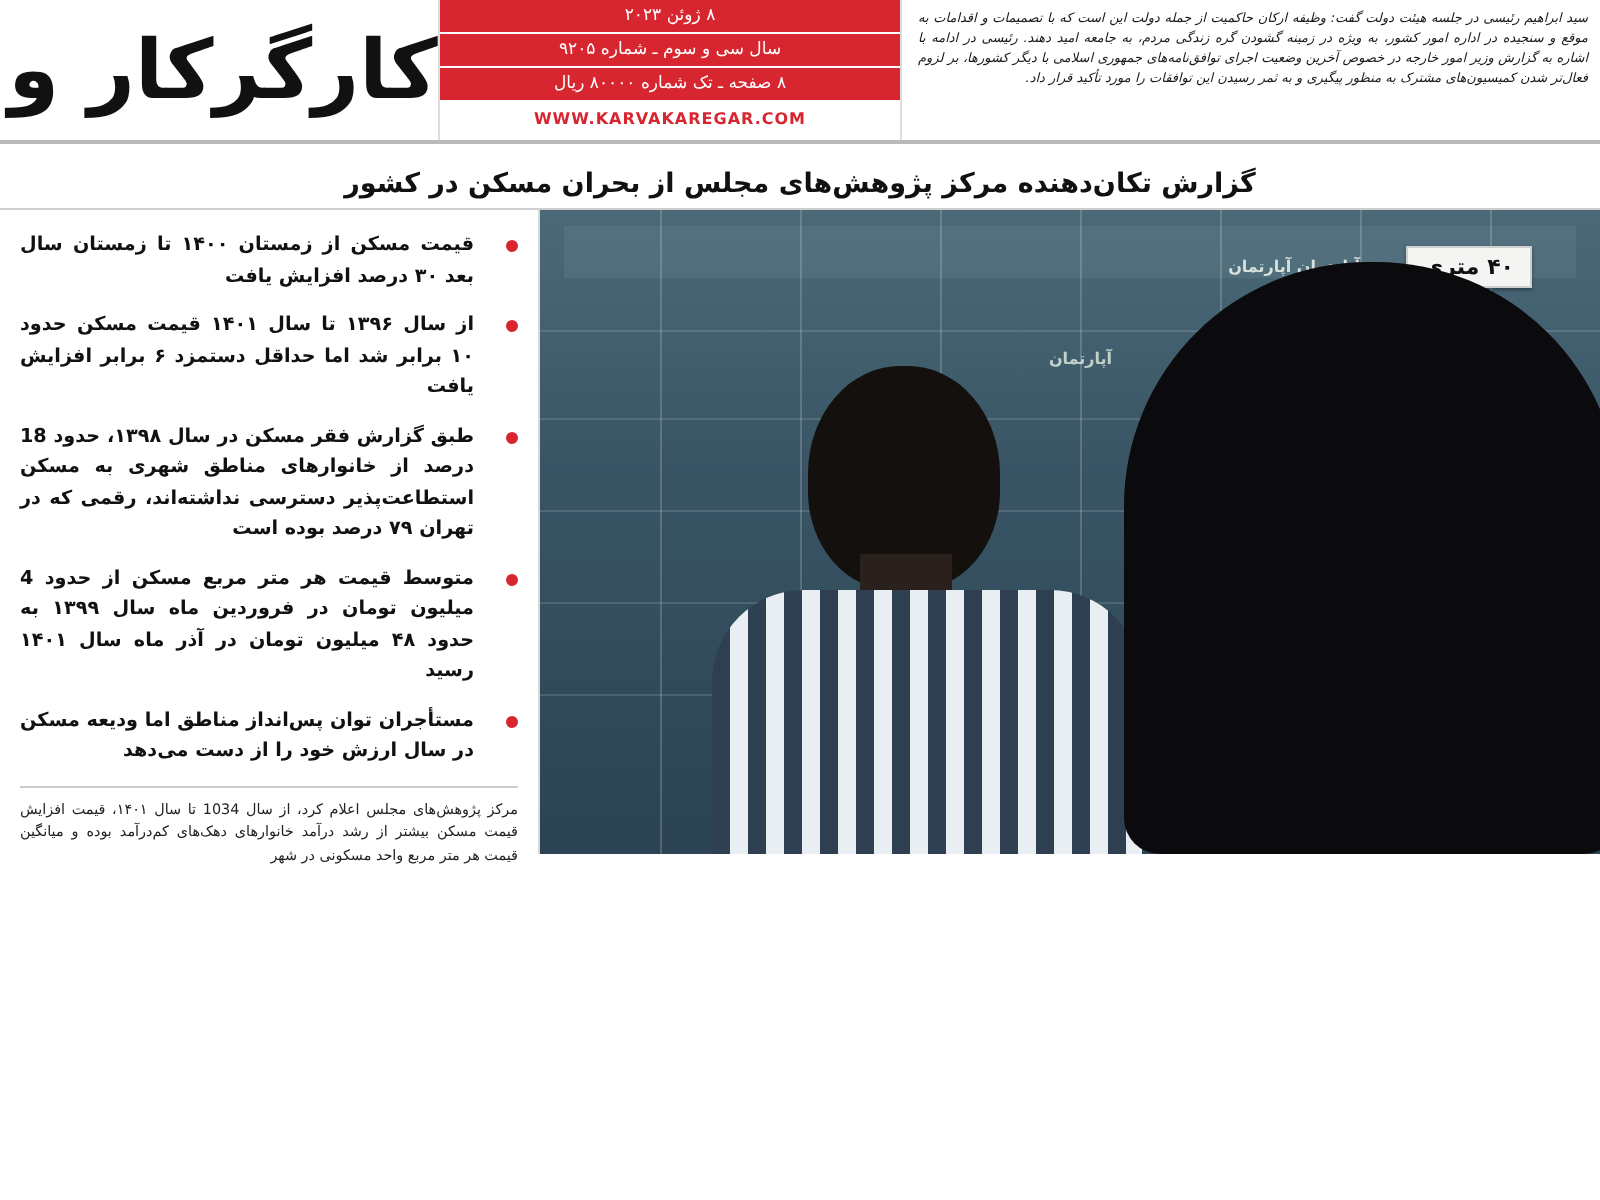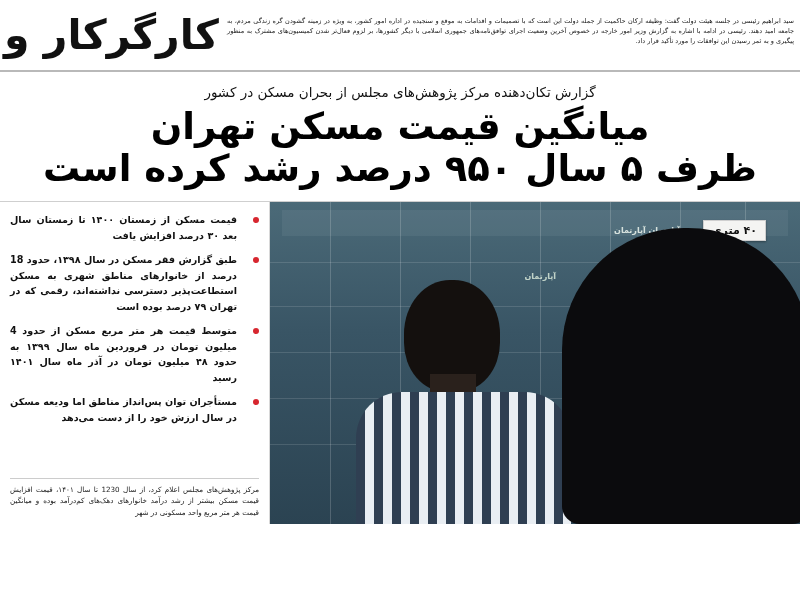--- a/index.html
+++ b/index.html
@@ -11,23 +11,24 @@
   }
   .page{position:relative;width:800px;height:600px;box-sizing:border-box;}
 
   
   .masthead{
     display:flex;flex-direction:row;align-items:stretch;
     height:72px;width:100%;box-sizing:border-box;
     border-bottom:2px solid #b9b9b9;
   }
   .masthead-left{
-    flex:1 1 auto;padding:16px 6px 4px 8px;
+    flex:1 1 auto;padding:4px 6px 4px 8px;
     font-size:6.5px;line-height:1.55;text-align:justify;color:#1a1a1a;
     direction:rtl;
+    font-style:italic;
   }
   .masthead-mid{
     width:230px;flex:0 0 230px;
     display:flex;flex-direction:column;justify-content:flex-start;
     border-left:1px solid #ddd;border-right:1px solid #ddd;
   }
   .mm-row{
     background:#d7262f;color:#fff;font-size:8.5px;
     padding:3px 8px;text-align:center;letter-spacing:0;
     border-bottom:1px solid #fff;
@@ -46,21 +47,21 @@
     padding-left:4px;
   }
   .logo-text{
     font-size:41px;font-weight:bold;color:#111;
     letter-spacing:-1px;line-height:1;white-space:nowrap;
     font-family:"DejaVu Sans", sans-serif;
   }
 
   
   .kicker{
-    text-align:center;font-size:13.5px;font-weight:normal;color:#111;
+    text-align:center;font-size:13.5px;font-weight:bold;color:#111;
     padding:12px 10px 4px 10px;direction:rtl;
   }
 
   
   .headline{
     text-align:center;direction:rtl;
     padding:2px 14px 10px 14px;
   }
   .headline .l1{
     font-size:37px;font-weight:bold;line-height:1.12;color:#000;
@@ -163,33 +164,35 @@
 </style>
 </head>
 <body>
 
 <div class="page">
 
   <div class="masthead">
 
     <div class="masthead-left">سید ابراهیم رئیسی در جلسه هیئت دولت گفت: وظیفه ارکان حاکمیت از جمله دولت این است که با تصمیمات و اقدامات به موقع و سنجیده در اداره امور کشور، به ویژه در زمینه گشودن گره زندگی مردم، به جامعه امید دهند. رئیسی در ادامه با اشاره به گزارش وزیر امور خارجه در خصوص آخرین وضعیت اجرای توافق‌نامه‌های جمهوری اسلامی با دیگر کشورها، بر لزوم فعال‌تر شدن کمیسیون‌های مشترک به منظور پیگیری و به ثمر رسیدن این توافقات را مورد تأکید قرار داد.</div>
 
+    <div class="masthead-mid">
+      <div class="mm-row">۸ ژوئن ۲۰۲۳</div>
+      <div class="mm-row two">سال سی و سوم ـ شماره ۹۲۰۵</div>
+      <div class="mm-row three">۸ صفحه ـ تک شماره ۸۰۰۰۰ ریال</div>
+      <div class="mm-url">WWW.KARVAKAREGAR.COM</div>
+    </div>
 
     <div class="masthead-right">
       <div class="logo-text">کارگر</div>
       <div class="logo-text">کار و</div>
     </div>
   </div>
 
   <div class="kicker">گزارش تکان‌دهنده مرکز پژوهش‌های مجلس از بحران مسکن در کشور</div>
 
-  <div class="headline">
-    <div class="l1">میانگین قیمت مسکن تهران</div>
-    <div class="l2">ظرف ۵ سال ۹۵۰ درصد رشد کرده است</div>
-  </div>
 
   <div class="body-split">
 
     <div class="photo-col">
       <div class="board">
         <div class="board-grid">
           <div class="col" style="left:60px"></div>
           <div class="col" style="left:130px"></div>
           <div class="col" style="left:200px"></div>
           <div class="col" style="left:270px"></div>
@@ -237,29 +240,33 @@
     </div>
 
     <div class="bullets-col">
 
       <div class="bullet">
         <span class="dot"></span>
         <span class="btxt">قیمت مسکن از زمستان ۱۴۰۰ تا زمستان سال بعد ۳۰ درصد افزایش یافت</span>
       </div>
       <div class="bullet">
         <span class="dot"></span>
+        <span class="btxt">از سال ۱۳۹۶ تا سال ۱۴۰۱ قیمت مسکن حدود ۱۰ برابر شد اما حداقل دستمزد ۶ برابر افزایش یافت</span>
+      </div>
+      <div class="bullet">
+        <span class="dot"></span>
         <span class="btxt">طبق گزارش فقر مسکن در سال ۱۳۹۸، حدود 18 درصد از خانوارهای مناطق شهری به مسکن استطاعت‌پذیر دسترسی نداشته‌اند، رقمی که در تهران ۷۹ درصد بوده است</span>
       </div>
       <div class="bullet">
         <span class="dot"></span>
         <span class="btxt">متوسط قیمت هر متر مربع مسکن از حدود 4 میلیون تومان در فروردین ماه سال ۱۳۹۹ به حدود ۴۸ میلیون تومان در آذر ماه سال ۱۴۰۱ رسید</span>
       </div>
       <div class="bullet">
         <span class="dot"></span>
         <span class="btxt">مستأجران توان پس‌انداز مناطق اما ودیعه مسکن در سال ارزش خود را از دست می‌دهد</span>
       </div>
 
       <div class="footer-cols">
-        <div class="fc">مرکز پژوهش‌های مجلس اعلام کرد، از سال 1230 تا سال ۱۴۰۱، قیمت افزایش قیمت مسکن بیشتر از رشد درآمد خانوارهای دهک‌های کم‌درآمد بوده و میانگین قیمت هر متر مربع واحد مسکونی در شهر</div>
+        <div class="fc">مرکز پژوهش‌های مجلس اعلام کرد، از سال 1034 تا سال ۱۴۰۱، قیمت افزایش قیمت مسکن بیشتر از رشد درآمد خانوارهای دهک‌های کم‌درآمد بوده و میانگین قیمت هر متر مربع واحد مسکونی در شهر</div>
       </div>
     </div>
   </div>
 </div>
 
 </body></html>

